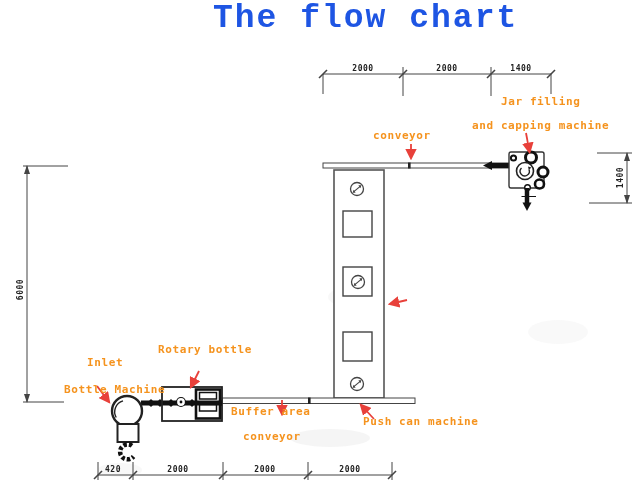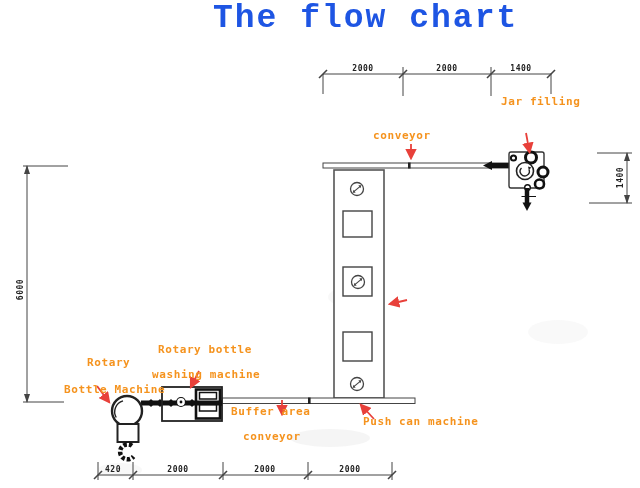--- a/index.html
+++ b/index.html
@@ -191,23 +191,23 @@
       <line class="red" x1="97" y1="386" x2="109" y2="402" marker-end="url(#redArrow)"></line>
       <line class="red" x1="282" y1="400" x2="282" y2="414" marker-end="url(#redArrow)"></line>
       <line class="red" x1="374" y1="419" x2="361" y2="405" marker-end="url(#redArrow)"></line>
     </g>
   </svg>
 
   <div class="title">The flow chart</div>
 
   <div class="lbl" style="left:373px;top:129px">conveyor</div>
   <div class="lbl" style="left:501px;top:95px">Jar filling</div>
+  <div class="lbl" style="left:472px;top:119px">and capping machine</div>
   <div class="lbl" style="left:158px;top:343px">Rotary bottle</div>
-  <div class="lbl" style="left:152px;top:368px">washing machine</div>
-  <div class="lbl" style="left:87px;top:356px">Rotary</div>
+  <div class="lbl" style="left:87px;top:356px">Inlet</div>
   <div class="lbl" style="left:64px;top:383px">Bottle Machine</div>
   <div class="lbl" style="left:231px;top:405px">Buffer area</div>
   <div class="lbl" style="left:243px;top:430px">conveyor</div>
   <div class="lbl" style="left:363px;top:415px">Push can machine</div>
 
   <div class="dim" style="left:341px;top:64px">2000</div>
   <div class="dim" style="left:425px;top:64px">2000</div>
   <div class="dim" style="left:499px;top:64px">1400</div>
 
   <div class="dim" style="left:91px;top:465px">420</div>

